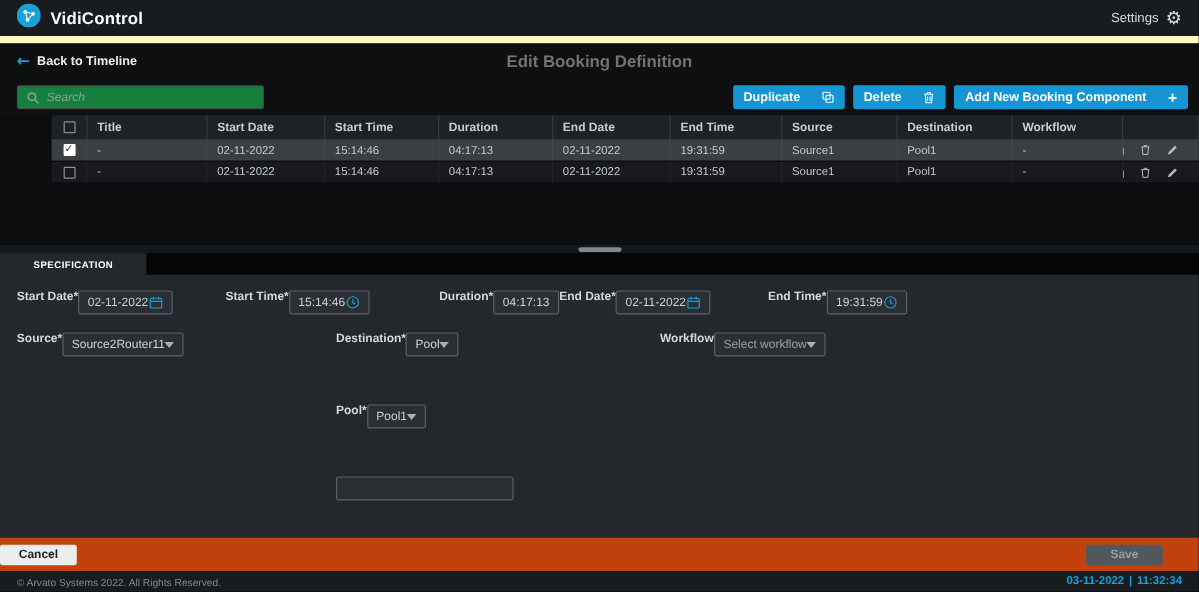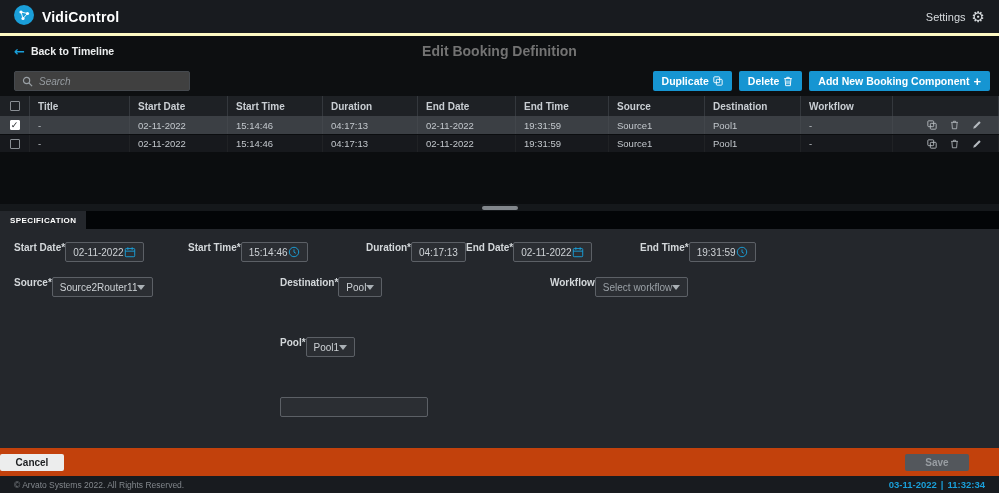--- a/index.html
+++ b/index.html
@@ -8,44 +8,44 @@
     background: #0d0f11;
     font-family: "Liberation Sans", sans-serif;
     color: #c9ced3;
   }
   .app { width: 999px; height: 493px; display: flex; flex-direction: column; }
 
   
   .topbar {
     height: 36px; flex: 0 0 36px; background: #181b1f;
     display: flex; align-items: center; justify-content: space-between;
-    padding: 0 14px; border-bottom: 3px solid #fef9c3; gap: 40px;
+    padding: 0 14px; border-bottom: 6px solid #fef9c3; gap: 40px;
   }
   .brand { display: flex; align-items: center; gap: 8px; }
   .app-name { color: #ffffff; font-size: 14px; font-weight: bold; letter-spacing: .2px; }
   .settings { display: flex; align-items: center; gap: 6px; color: #d8dcdf; font-size: 11px; cursor: pointer; }
   .gear { font-family: "DejaVu Sans", sans-serif; font-size: 15px; color: #d8dcdf; }
 
   
   .subheader { height: 30px; flex: 0 0 30px; position: relative; display: flex; align-items: center; padding: 0 14px; }
   .back-link { display: flex; align-items: center; gap: 6px; color: #eceeef; font-size: 10.5px; font-weight: bold; cursor: pointer; z-index: 2; }
   .back-arrow { color: #1a9fd9; font-family: "DejaVu Sans", sans-serif; font-size: 13px; font-weight: bold; }
   .page-title { position: absolute; left: 0; right: 0; text-align: center; color: #737373; font-size: 14px; font-weight: bold; }
 
   
   .toolbar { height: 30px; flex: 0 0 30px; display: flex; align-items: center; justify-content: space-between; padding: 0 9px 0 14px; }
-  .search-box { width: 176px; height: 20px; background: #404040; border: 1px solid #45494e; border-radius: 2px; display: flex; align-items: center; gap: 6px; padding: 0 7px; }
+  .search-box { width: 206px; height: 20px; background: #15803d; border: 1px solid #45494e; border-radius: 2px; display: flex; align-items: center; gap: 6px; padding: 0 7px; }
   .search-box svg { flex: 0 0 auto; }
   .search-box input { flex: 1; min-width: 0; background: transparent; border: none; outline: none; color: #c9ced3; font-size: 10px; font-style: italic; font-family: "Liberation Sans", sans-serif; }
   .search-box input::placeholder { color: #969ba0; font-style: italic; }
   .toolbar-buttons { display: flex; gap: 7px; }
-  .btn-blue { height: 20px; background: #1695d2; color: #fff; border: none; border-radius: 2px; font-size: 10.5px; font-weight: bold; display: flex; align-items: center; gap: 4px; padding: 0 9px; cursor: pointer; font-family: "Liberation Sans", sans-serif; }
-
-  
-  .table-area { height: 108px; flex: 0 0 108px; display: flex; flex-direction: column; background: #0b0d0f; }
+  .btn-blue { height: 20px; background: #1695d2; color: #fff; border: none; border-radius: 2px; font-size: 10.5px; font-weight: bold; display: flex; align-items: center; gap: 18px; padding: 0 9px; cursor: pointer; font-family: "Liberation Sans", sans-serif; }
+
+  
+  .table-area { height: 108px; flex: 0 0 108px; display: flex; flex-direction: column; background: #0b0d0f; padding-left: 43px; }
   .t-row { display: grid; grid-template-columns: 30px 100px 98px 95px 95px 98px 93px 96px 96px 92px 1fr; align-items: stretch; }
   .t-head { height: 20px; background: #1e2125; color: #c9ced3; font-size: 10px; font-weight: bold; }
   .t-body-row { height: 18px; font-size: 9.5px; color: #c3c8cd; cursor: pointer; }
   .t-body-row.r0 { background: #3b3f44; }
   .t-body-row.r1 { background: #17191d; border-top: 1px solid #0b0d0f; }
   .c { display: flex; align-items: center; padding-left: 8px; overflow: hidden; white-space: nowrap; }
   .t-head .c { border-right: 1px solid #34383d; }
   .t-body-row .c { border-right: 1px solid rgba(255,255,255,0.04); }
   .cb { justify-content: center; padding-left: 0 !important; }
   .checkbox { width: 10px; height: 10px; border: 1px solid #8a8f94; border-radius: 1px; background: transparent; display: flex; align-items: center; justify-content: center; font-size: 9px; line-height: 1; color: #1b1e21; font-family: "DejaVu Sans", sans-serif; cursor: pointer; }
@@ -53,21 +53,21 @@
   .actions-cell { display: flex; align-items: center; justify-content: flex-end; gap: 13px; padding-right: 16px; color: #b6bbc0; }
   .row-icon { display: flex; align-items: center; cursor: pointer; color: #b6bbc0; }
   .table-fill { flex: 1; }
 
   
   .splitter { height: 7px; flex: 0 0 7px; background: #15181b; display: flex; align-items: center; justify-content: center; cursor: row-resize; }
   .splitter .handle { width: 36px; height: 4px; border-radius: 2px; background: #82878c; }
 
   
   .tabstrip { height: 18px; flex: 0 0 18px; background: #030507; display: flex; align-items: flex-end; }
-  .tab { height: 18px; padding: 0 10px; background: #24272c; color: #ffffff; font-size: 8px; font-weight: bold; letter-spacing: .4px; display: flex; align-items: center; cursor: pointer; }
+  .tab { height: 18px; padding: 0 28px; background: #24272c; color: #ffffff; font-size: 8px; font-weight: bold; letter-spacing: .4px; display: flex; align-items: center; cursor: pointer; }
 
   
   .form-panel { flex: 1 1 auto; background: #24272c; padding: 13px 0 0 14px; overflow: hidden; }
   .frow { display: flex; margin-bottom: 15px; }
   .fg { display: flex; flex-direction: row; }
   .flabel { font-size: 10px; font-weight: bold; color: #d4d8db; margin-bottom: 6px; }
   .control { height: 20px; border: 1px solid #5c6066; background: #2b2e33; border-radius: 2px; display: flex; align-items: center; justify-content: space-between; padding: 0 7px; font-size: 10px; color: #ced2d6; cursor: pointer; }
   .control .val { overflow: hidden; white-space: nowrap; }
   .control .val.muted { color: #9aa0a6; }
   .control input { width: 100%; background: transparent; border: none; outline: none; color: #ced2d6; font-size: 10px; font-family: "Liberation Sans", sans-serif; }

